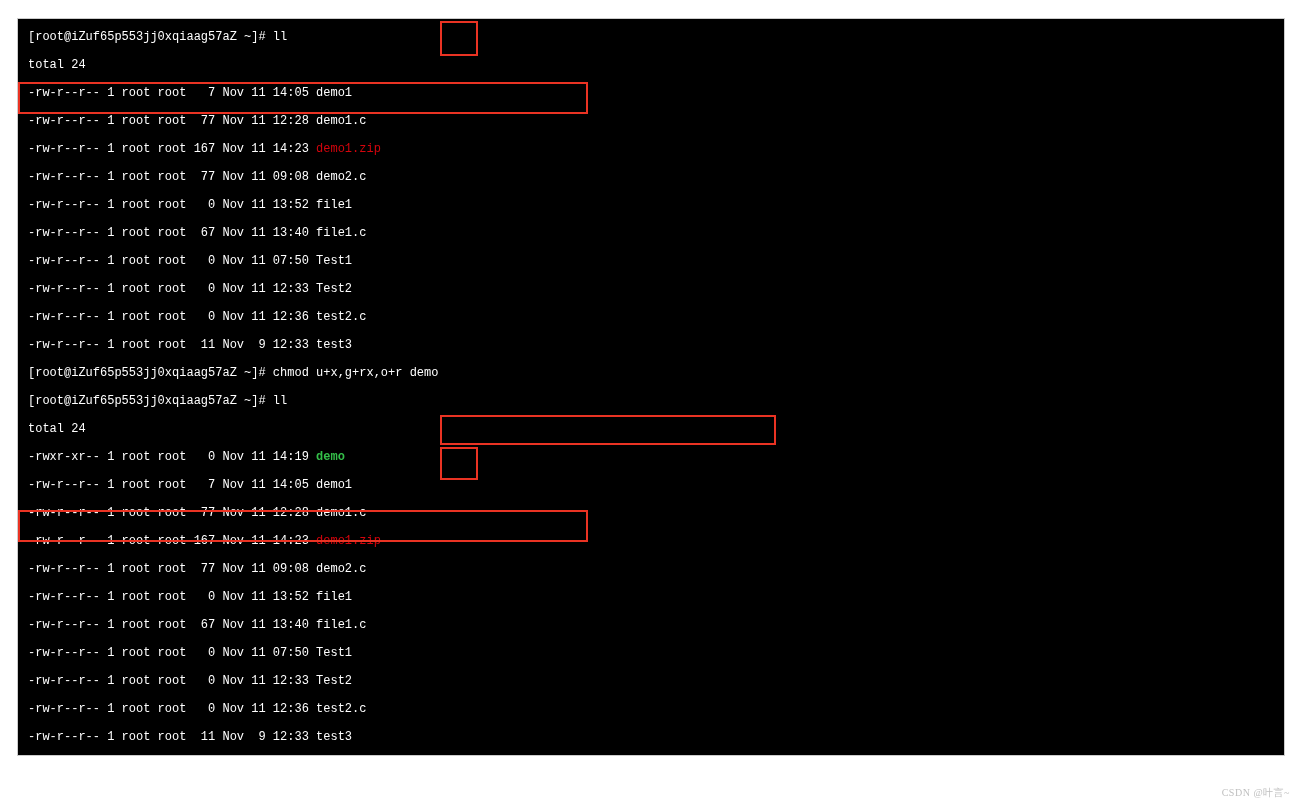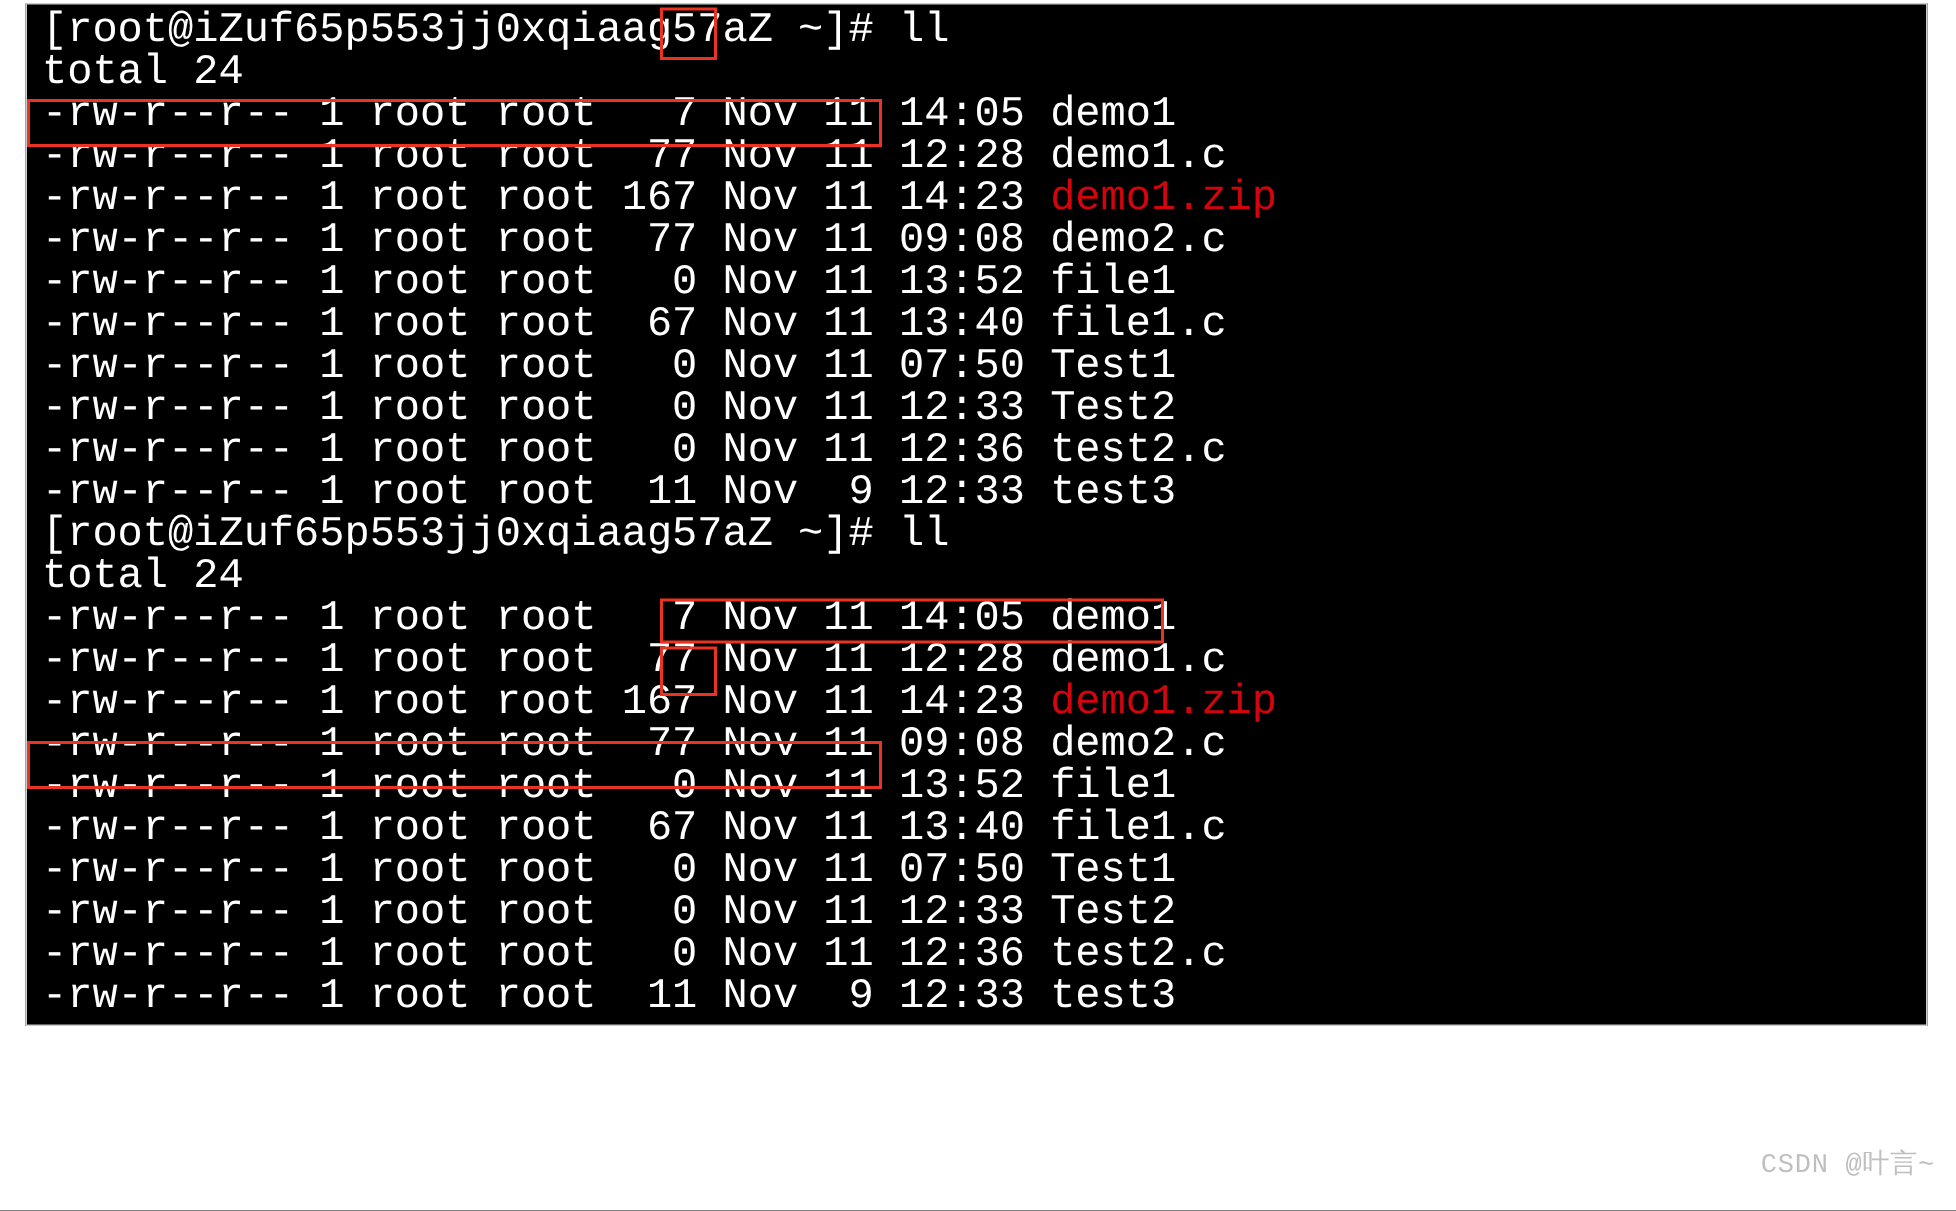--- a/index.html
+++ b/index.html
@@ -5,23 +5,23 @@
   html, body {
     margin: 0;
     padding: 0;
     background: #ffffff;
     font-family: "Consolas", "Courier New", monospace;
   }
   .terminal {
     background: #000000;
     color: #ffffff;
     width: 1268px;
-    margin: 2px 0 0 17px;
+    margin: 18px 0 0 17px;
     padding: 4px 10px 4px 10px;
-    font-size: 28px;
+    font-size: 12px;
     line-height: 28px;
     box-sizing: border-box;
     position: relative;
     border: 1px solid #ccc;
   }
   .prompt-line { white-space: pre; }
   .rowline    { white-space: pre; }
   .file-name  { color: #ffffff; }
   .file-red   { color: #d4040c; font-weight: normal; }
   .file-green { color: #34bf49; font-weight: bold; }
@@ -36,24 +36,24 @@
   
   .box-cmd1  { top: 2px;   left: 422px; width: 38px;  height: 35px; }
   .box-row1  { top: 63px;  left: 0px;   width: 570px; height: 32px; }
   .box-cmd2  { top: 396px; left: 422px; width: 336px; height: 30px; }
   .box-cmd3  { top: 428px; left: 422px; width: 38px;  height: 33px; }
   .box-row2  { top: 491px; left: 0px;   width: 570px; height: 32px; }
 
   .watermark {
     position: fixed;
     right: 14px;
-    bottom: 20px;
-    font-size: 18px;
+    bottom: 7px;
+    font-size: 10px;
     color: #bfbfbf;
-    font-family: Liberation Mono, monospace;
+    font-family: Liberation Serif, serif;
     letter-spacing: 0.5px;
     pointer-events: none;
   }
 </style>
 </head>
 <body>
 
 <div class="terminal">
 
   <div class="prompt-line"><span>[root@iZuf65p553jj0xqiaag57aZ ~]# </span><span>ll</span></div>
@@ -65,25 +65,27 @@
       <div class="rowline"><span>-rw-r--r-- 1 root root 167 Nov 11 14:23 </span><span class="file-red">demo1.zip</span></div>
       <div class="rowline"><span>-rw-r--r-- 1 root root  77 Nov 11 09:08 </span><span class="file-name">demo2.c</span></div>
       <div class="rowline"><span>-rw-r--r-- 1 root root   0 Nov 11 13:52 </span><span class="file-name">file1</span></div>
       <div class="rowline"><span>-rw-r--r-- 1 root root  67 Nov 11 13:40 </span><span class="file-name">file1.c</span></div>
       <div class="rowline"><span>-rw-r--r-- 1 root root   0 Nov 11 07:50 </span><span class="file-name">Test1</span></div>
       <div class="rowline"><span>-rw-r--r-- 1 root root   0 Nov 11 12:33 </span><span class="file-name">Test2</span></div>
       <div class="rowline"><span>-rw-r--r-- 1 root root   0 Nov 11 12:36 </span><span class="file-name">test2.c</span></div>
       <div class="rowline"><span>-rw-r--r-- 1 root root  11 Nov  9 12:33 </span><span class="file-name">test3</span></div>
     </div>
 
+  <div class="prompt-line"><span>[root@iZuf65p553jj0xqiaag57aZ ~]# </span><span>chmod u+x,g+rx,o+r demo</span></div>
 
   <div class="prompt-line"><span>[root@iZuf65p553jj0xqiaag57aZ ~]# </span><span>ll</span></div>
 
   <div class="rowline">total 24</div>
   <div id="listing-after">
+      <div class="rowline"><span>-rwxr-xr-- 1 root root   0 Nov 11 14:19 </span><span class="file-green">demo</span></div>
       <div class="rowline"><span>-rw-r--r-- 1 root root   7 Nov 11 14:05 </span><span class="file-name">demo1</span></div>
       <div class="rowline"><span>-rw-r--r-- 1 root root  77 Nov 11 12:28 </span><span class="file-name">demo1.c</span></div>
       <div class="rowline"><span>-rw-r--r-- 1 root root 167 Nov 11 14:23 </span><span class="file-red">demo1.zip</span></div>
       <div class="rowline"><span>-rw-r--r-- 1 root root  77 Nov 11 09:08 </span><span class="file-name">demo2.c</span></div>
       <div class="rowline"><span>-rw-r--r-- 1 root root   0 Nov 11 13:52 </span><span class="file-name">file1</span></div>
       <div class="rowline"><span>-rw-r--r-- 1 root root  67 Nov 11 13:40 </span><span class="file-name">file1.c</span></div>
       <div class="rowline"><span>-rw-r--r-- 1 root root   0 Nov 11 07:50 </span><span class="file-name">Test1</span></div>
       <div class="rowline"><span>-rw-r--r-- 1 root root   0 Nov 11 12:33 </span><span class="file-name">Test2</span></div>
       <div class="rowline"><span>-rw-r--r-- 1 root root   0 Nov 11 12:36 </span><span class="file-name">test2.c</span></div>
       <div class="rowline"><span>-rw-r--r-- 1 root root  11 Nov  9 12:33 </span><span class="file-name">test3</span></div>

